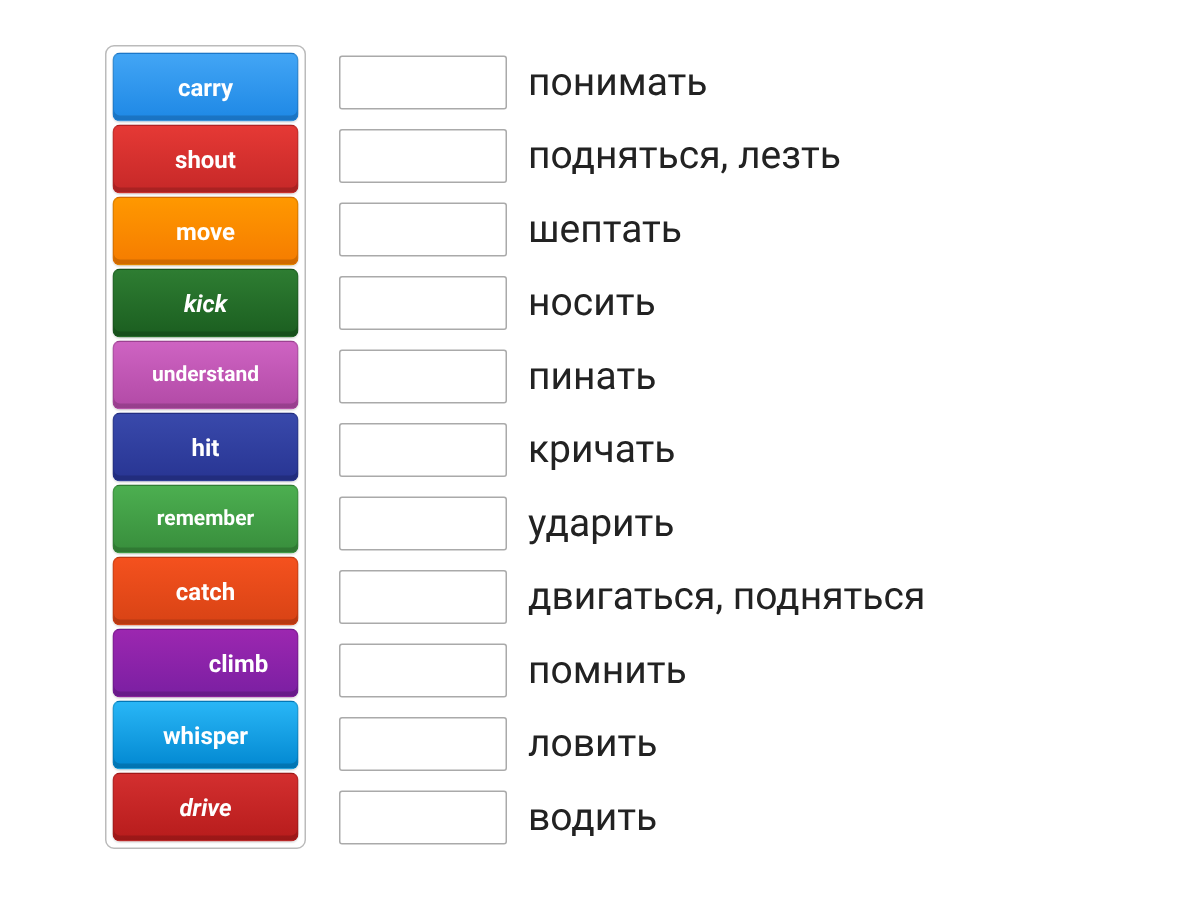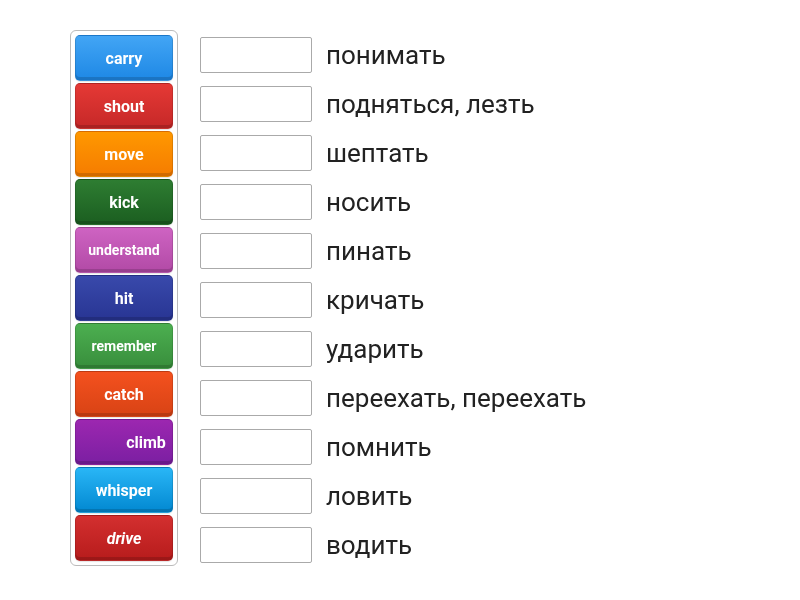--- a/index.html
+++ b/index.html
@@ -15,38 +15,38 @@
     }
     .word-bank {
       border: 1px solid #bbb;
       border-radius: 6px;
       padding: 4px;
       display: flex;
       flex-direction: column;
       gap: 2px;
     }
     .word-tile {
-      width: 98px;
+      width: 124px;
       height: 46px;
       border-radius: 5px;
       display: flex;
       align-items: center;
       justify-content: center;
       color: #fff;
       font-weight: 700;
       font-size: 16px;
       cursor: grab;
       user-select: none;
       box-shadow: inset 0 -3px 0 rgba(0,0,0,0.15), 0 1px 1px rgba(0,0,0,0.1);
       border: 1px solid rgba(0,0,0,0.12);
     }
     .tile-blue-light { background: linear-gradient(to bottom, #42a5f5, #1e88e5); }
     .tile-red       { background: linear-gradient(to bottom, #e53935, #c62828); }
     .tile-orange    { background: linear-gradient(to bottom, #ff9800, #f57c00); }
-    .tile-green     { background: linear-gradient(to bottom, #2e7d32, #1b5e20); }
+    .tile-green     { background: linear-gradient(to bottom, #2e7d32, #1b5e20); font-style: italic; }
     .tile-magenta   { background: linear-gradient(to bottom, #ce63c2, #b24aa6); }
     .tile-blue-dark { background: linear-gradient(to bottom, #3949ab, #283593); }
     .tile-green-lt  { background: linear-gradient(to bottom, #4caf50, #388e3c); }
     .tile-orange-dk { background: linear-gradient(to bottom, #f4511e, #d84315); }
     .tile-purple    { background: linear-gradient(to bottom, #9c27b0, #7b1fa2); padding-left: 44px; }
     .tile-teal-blue { background: linear-gradient(to bottom, #29b6f6, #0288d1); }
     .tile-red-dk    { background: linear-gradient(to bottom, #d32f2f, #b71c1c); font-style: italic; }
     .small-text { font-size: 14px; justify-content: center; }
 
     .answer-column {
@@ -138,21 +138,21 @@
     <div class="answer-row">
       <div class="drop-slot"></div>
       <span class="answer-label">кричать</span>
     </div>
     <div class="answer-row">
       <div class="drop-slot"></div>
       <span class="answer-label">ударить</span>
     </div>
     <div class="answer-row">
       <div class="drop-slot"></div>
-      <span class="answer-label">переехать, переехать</span>
+      <span class="answer-label">двигаться, подняться</span>
     </div>
     <div class="answer-row">
       <div class="drop-slot"></div>
       <span class="answer-label">помнить</span>
     </div>
     <div class="answer-row">
       <div class="drop-slot"></div>
       <span class="answer-label">ловить</span>
     </div>
     <div class="answer-row">

